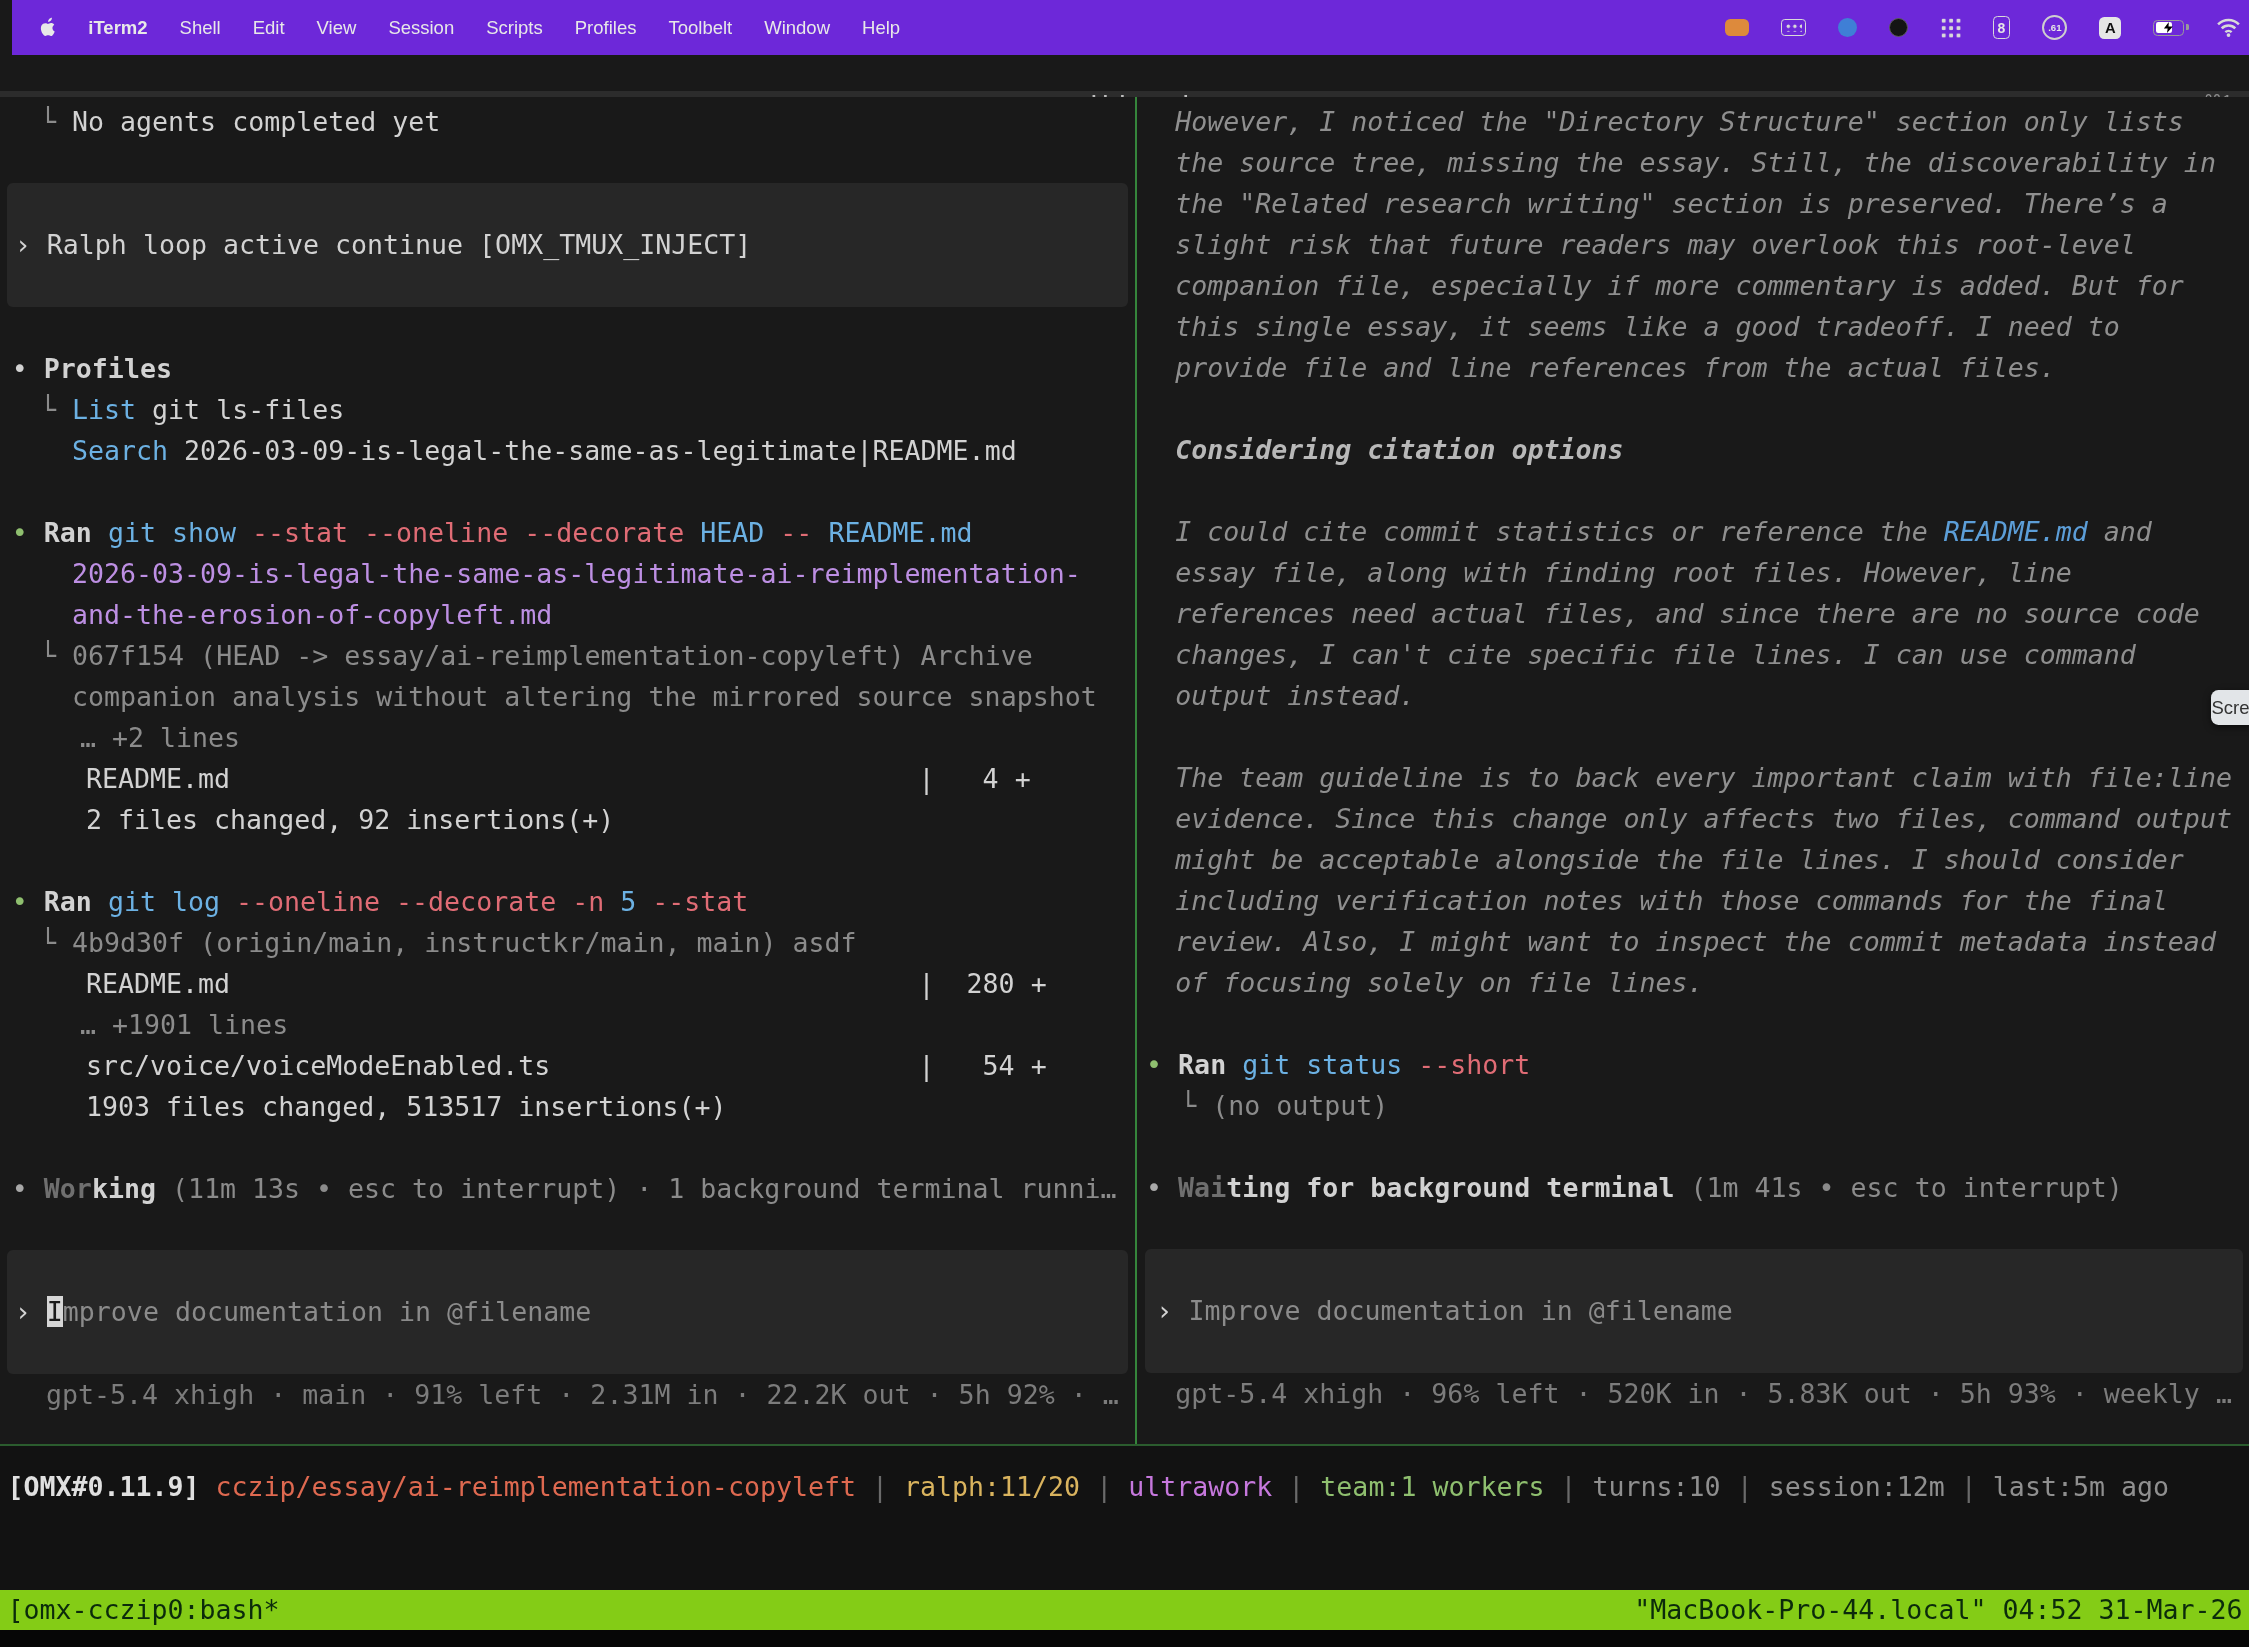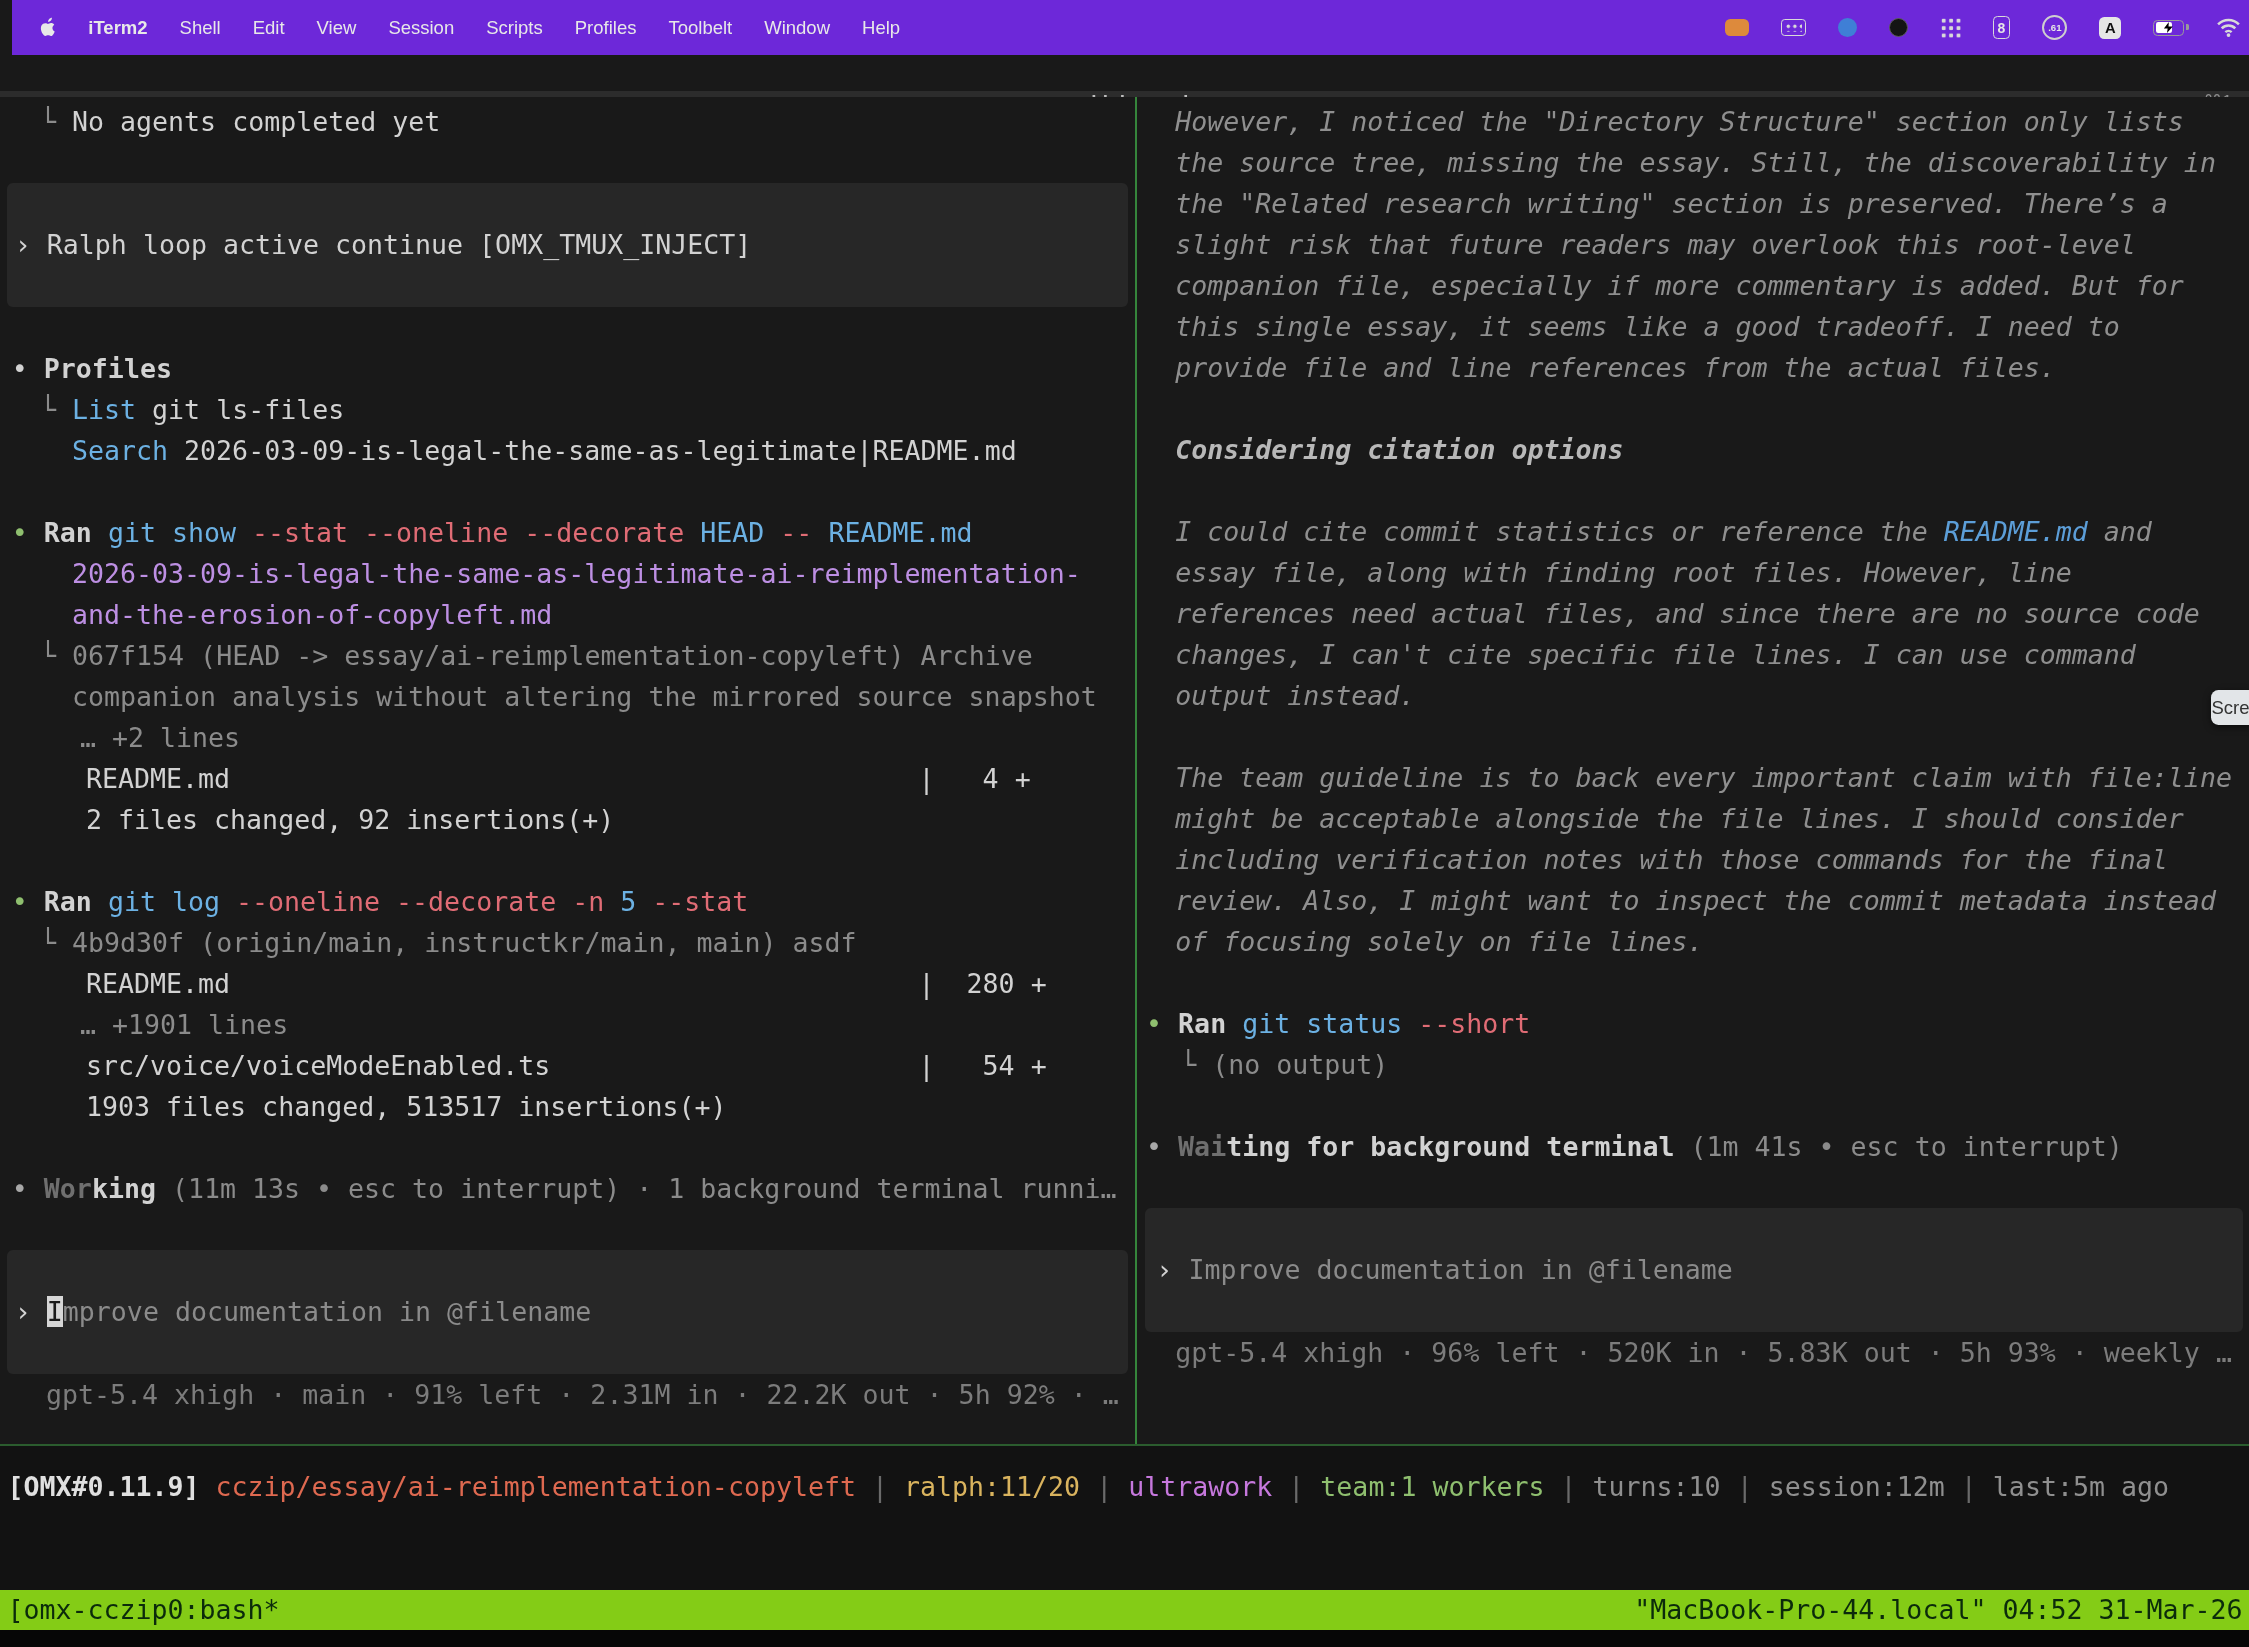--- a/index.html
+++ b/index.html
@@ -194,20 +194,21 @@
         <div class="t"></div>
         <div class="t pad52 think-b">Considering citation options</div>
         <div class="t"></div>
         <div class="t pad52 think"><span>I could cite commit statistics or reference the </span><span class="tlink">README.md</span><span> and</span></div>
         <div class="t pad52 think">essay file, along with finding root files. However, line</div>
         <div class="t pad52 think">references need actual files, and since there are no source code</div>
         <div class="t pad52 think">changes, I can't cite specific file lines. I can use command</div>
         <div class="t pad52 think">output instead.</div>
         <div class="t"></div>
         <div class="t pad52 think">The team guideline is to back every important claim with file:line</div>
+        <div class="t pad52 think">evidence. Since this change only affects two files, command output</div>
         <div class="t pad52 think">might be acceptable alongside the file lines. I should consider</div>
         <div class="t pad52 think">including verification notes with those commands for the final</div>
         <div class="t pad52 think">review. Also, I might want to inspect the commit metadata instead</div>
         <div class="t pad52 think">of focusing solely on file lines.</div>
         <div class="t"></div>
         <div class="t pad12"><span class="c-grn">• </span><span class="c-lt c-b">Ran </span><span class="c-blue">git status </span><span class="c-red">--short</span></div>
         <div class="t pad58"><span class="c-dim">└ </span><span class="c-dim">(no output)</span></div>
         <div class="t"></div>
         <div class="t pad12"><span class="c-mid">• </span><span class="c-b c-dk">Wai</span><span class="c-b c-lt">ting for background terminal</span><span class="c-dim"> (1m 41s • esc to interrupt)</span></div>
         <div class="t"></div>

